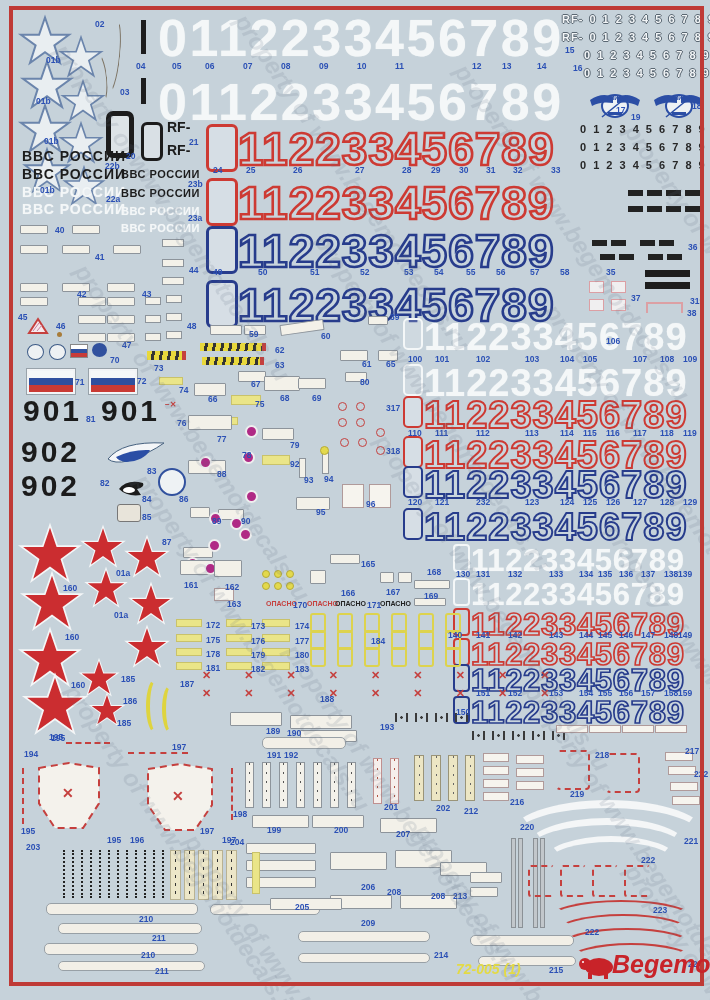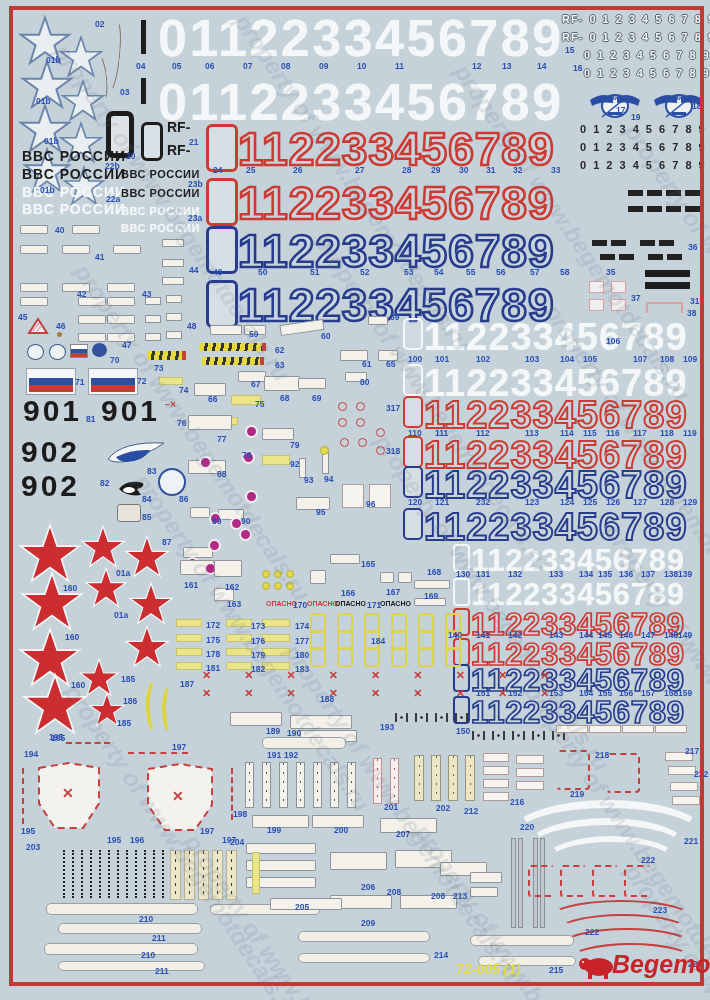--- a/index.html
+++ b/index.html
@@ -490,21 +490,21 @@
     <div class="it lb" style="left: 579px; top: 631px;">144</div>
     <div class="it lb" style="left: 598px; top: 631px;">145</div>
     <div class="it lb" style="left: 619px; top: 631px;">146</div>
     <div class="it lb" style="left: 641px; top: 631px;">147</div>
     <div class="it lb" style="left: 664px; top: 631px;">148</div>
     <div class="it lb" style="left: 678px; top: 631px;">149</div>
     <div class="it obB3" style="left: 453px; top: 664px; width: 13px; height: 24px;"></div>
     <div class="it dbS" style="left: 471px; top: 665px;">112233456789</div>
     <div class="it obB3" style="left: 453px; top: 696px; width: 13px; height: 24px;"></div>
     <div class="it dbS" style="left: 471px; top: 697px;">112233456789</div>
-    <div class="it lb" style="left: 456px; top: 727px;">150</div>
+    <div class="it lb" style="left: 456px; top: 708px;">150</div>
     <div class="it lb" style="left: 476px; top: 689px;">151</div>
     <div class="it lb" style="left: 508px; top: 689px;">152</div>
     <div class="it lb" style="left: 549px; top: 689px;">153</div>
     <div class="it lb" style="left: 579px; top: 689px;">154</div>
     <div class="it lb" style="left: 598px; top: 689px;">155</div>
     <div class="it lb" style="left: 619px; top: 689px;">156</div>
     <div class="it lb" style="left: 641px; top: 689px;">157</div>
     <div class="it lb" style="left: 664px; top: 689px;">158</div>
     <div class="it lb" style="left: 678px; top: 689px;">159</div>
     <div class="it sr" style="left: 22px; top: 526px; width: 56px;">

